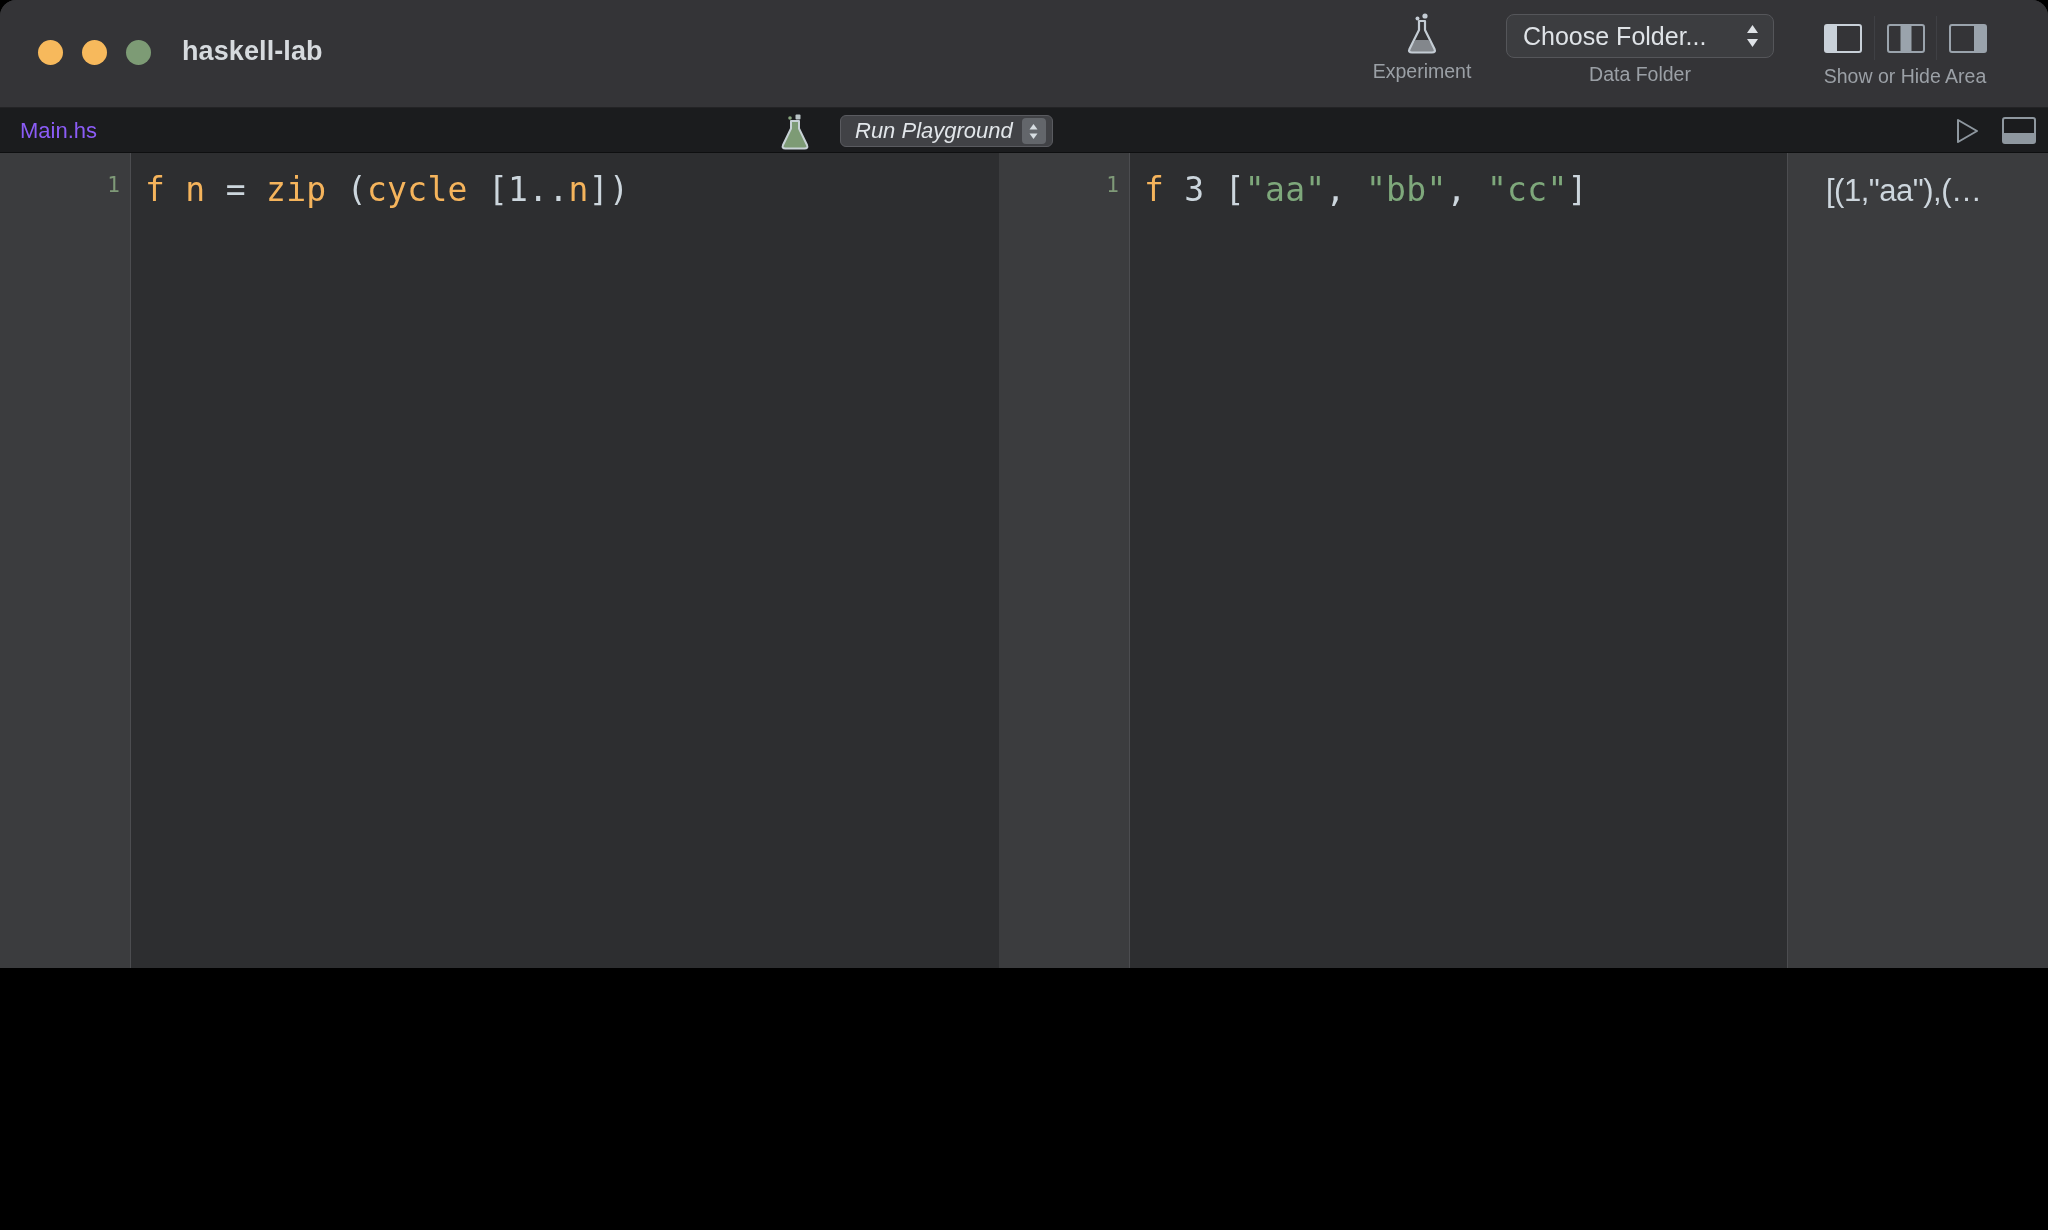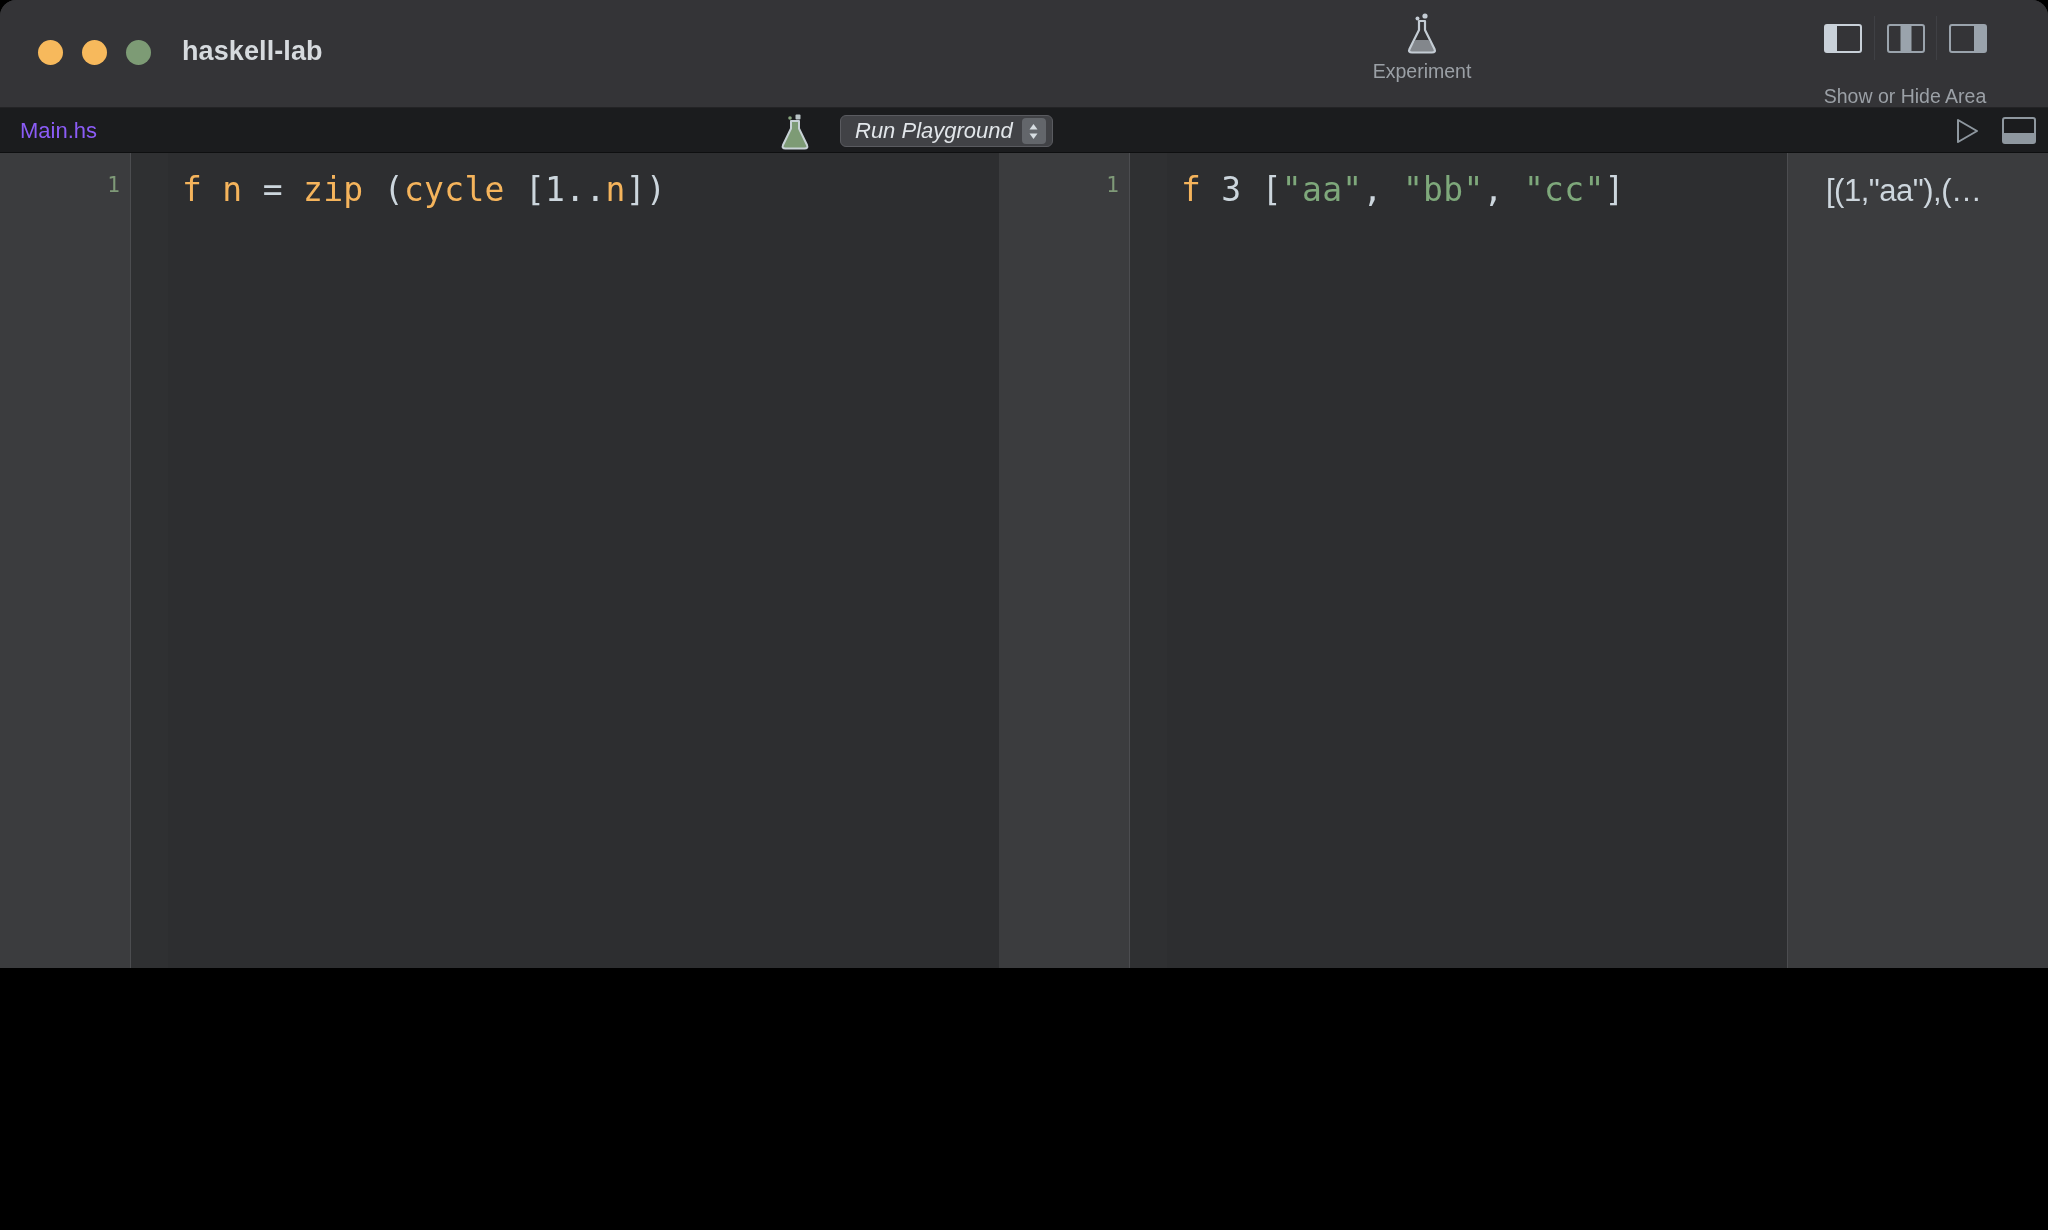--- a/index.html
+++ b/index.html
@@ -100,21 +100,21 @@
     color: #dfe3e7;
     white-space: nowrap;
     text-align: left;
   }
   .popup-chevrons {
     width: 17px;
     height: 28px;
     flex: 0 0 17px;
   }
 
-  #grp-showhide { left: 1812px; top: 16px; gap: 20px; }
+  #grp-showhide { left: 1812px; top: 16px; }
   #panel-toggles {
     display: flex;
     align-items: center;
     height: 44px;
     gap: 0px;
   }
   .panel-btn {
     width: 62px;
     height: 44px;
     display: flex;
@@ -269,21 +269,20 @@
   .code-area {
     flex: 1 1 auto;
     background: #2d2e30;
     padding: 17px 0 0 14px;
     font-family: "DejaVu Sans Mono", monospace;
     font-size: 33px;
     line-height: 1.22;
     white-space: pre;
     overflow: hidden;
     letter-spacing: 0.3px;
-    margin-left: 37px;
   }
 
   
   .tok-ident { color: #f5b45c; }
   .tok-punct { color: #ccd6dd; }
   .tok-num   { color: #ccd6dd; }
   .tok-str   { color: #7ea87b; }
 
   #source-pane  { flex: 0 0 999px; }
   #source-gutter{ flex: 0 0 131px; }
@@ -330,20 +329,30 @@
     <div class="toolbar-group" id="grp-experiment">
       <svg id="flask-toolbar-icon" viewBox="0 0 36 42">
         <circle cx="13.5" cy="5.5" r="2" fill="#c4ccd4"></circle>
         <circle cx="21" cy="3" r="2.6" fill="#c4ccd4"></circle>
         <path d="M15 8 L15 17 L5.5 36 Q4 39.5 8 39.5 L28 39.5 Q32 39.5 30.5 36 L21 17 L21 8 Z" fill="none" stroke="#c4ccd4" stroke-width="2.2" stroke-linejoin="round"></path>
         <path d="M11.5 27 L24.5 27 L30.5 36 Q32 39.5 28 39.5 L8 39.5 Q4 39.5 5.5 36 Z" fill="#c4ccd4" opacity="0.55"></path>
       </svg>
       <div class="toolbar-caption">Experiment</div>
     </div>
 
+    <div class="toolbar-group" id="grp-datafolder">
+      <div id="choose-folder-button">
+        <span id="choose-folder-label">Choose Folder...</span>
+        <svg class="popup-chevrons" viewBox="0 0 17 28">
+          <path d="M8.5 3 L14 11 L3 11 Z" fill="#dfe3e7"></path>
+          <path d="M8.5 25 L14 17 L3 17 Z" fill="#dfe3e7"></path>
+        </svg>
+      </div>
+      <div class="toolbar-caption">Data Folder</div>
+    </div>
 
     <div class="toolbar-group" id="grp-showhide">
       <div id="panel-toggles">
         <div class="panel-btn is-active">
           <span class="panel-ico ico-left">
               <i></i>
             </span>
         </div>
         <div class="panel-btn">
           <span class="panel-ico ico-mid">

